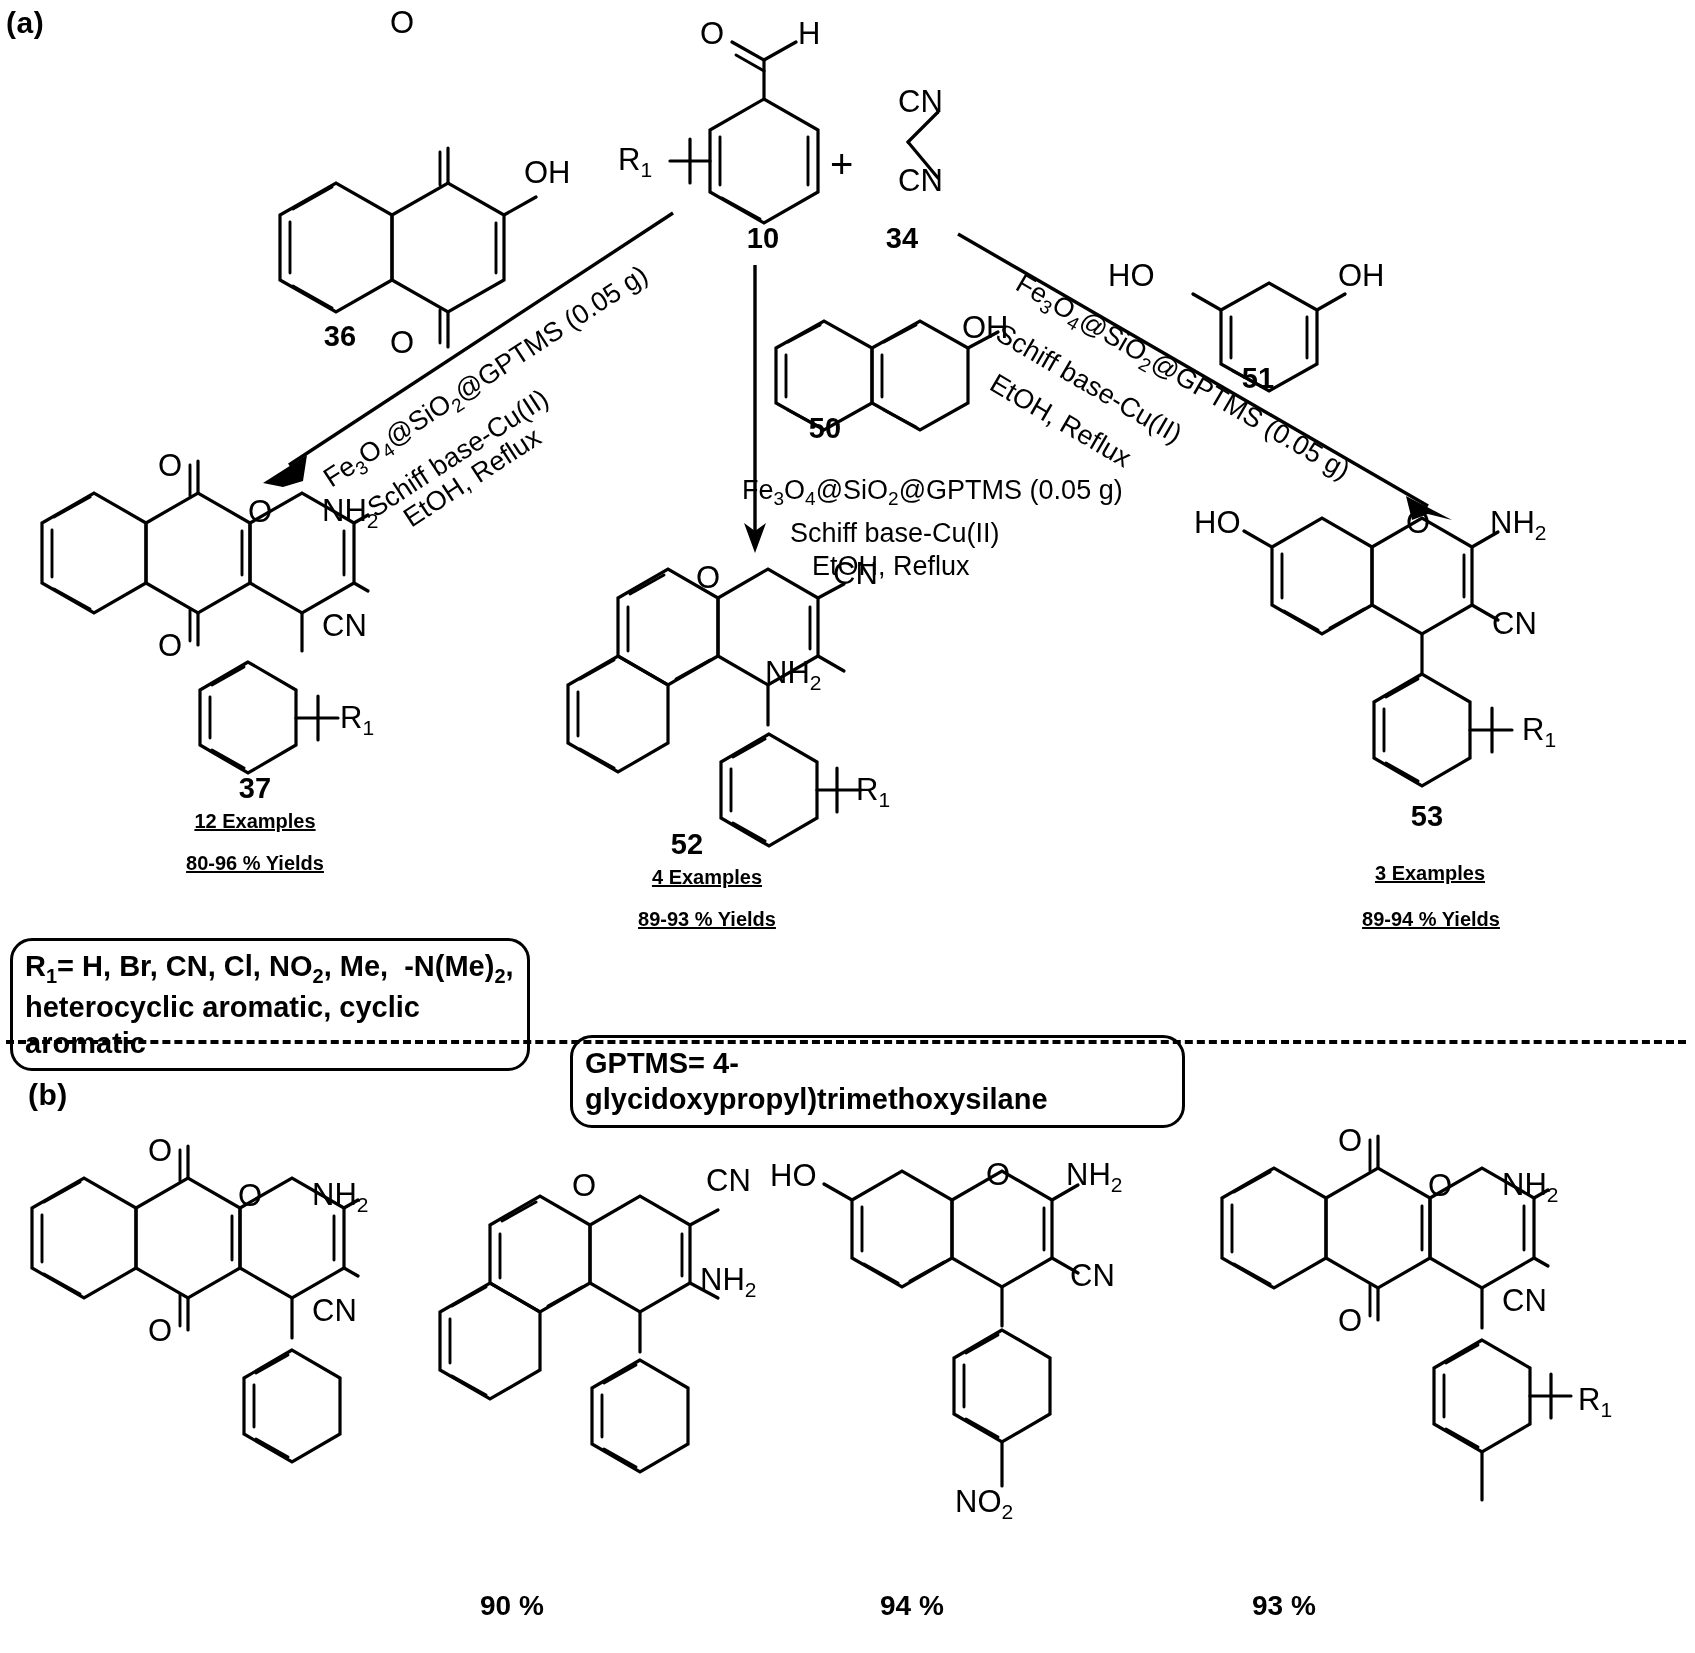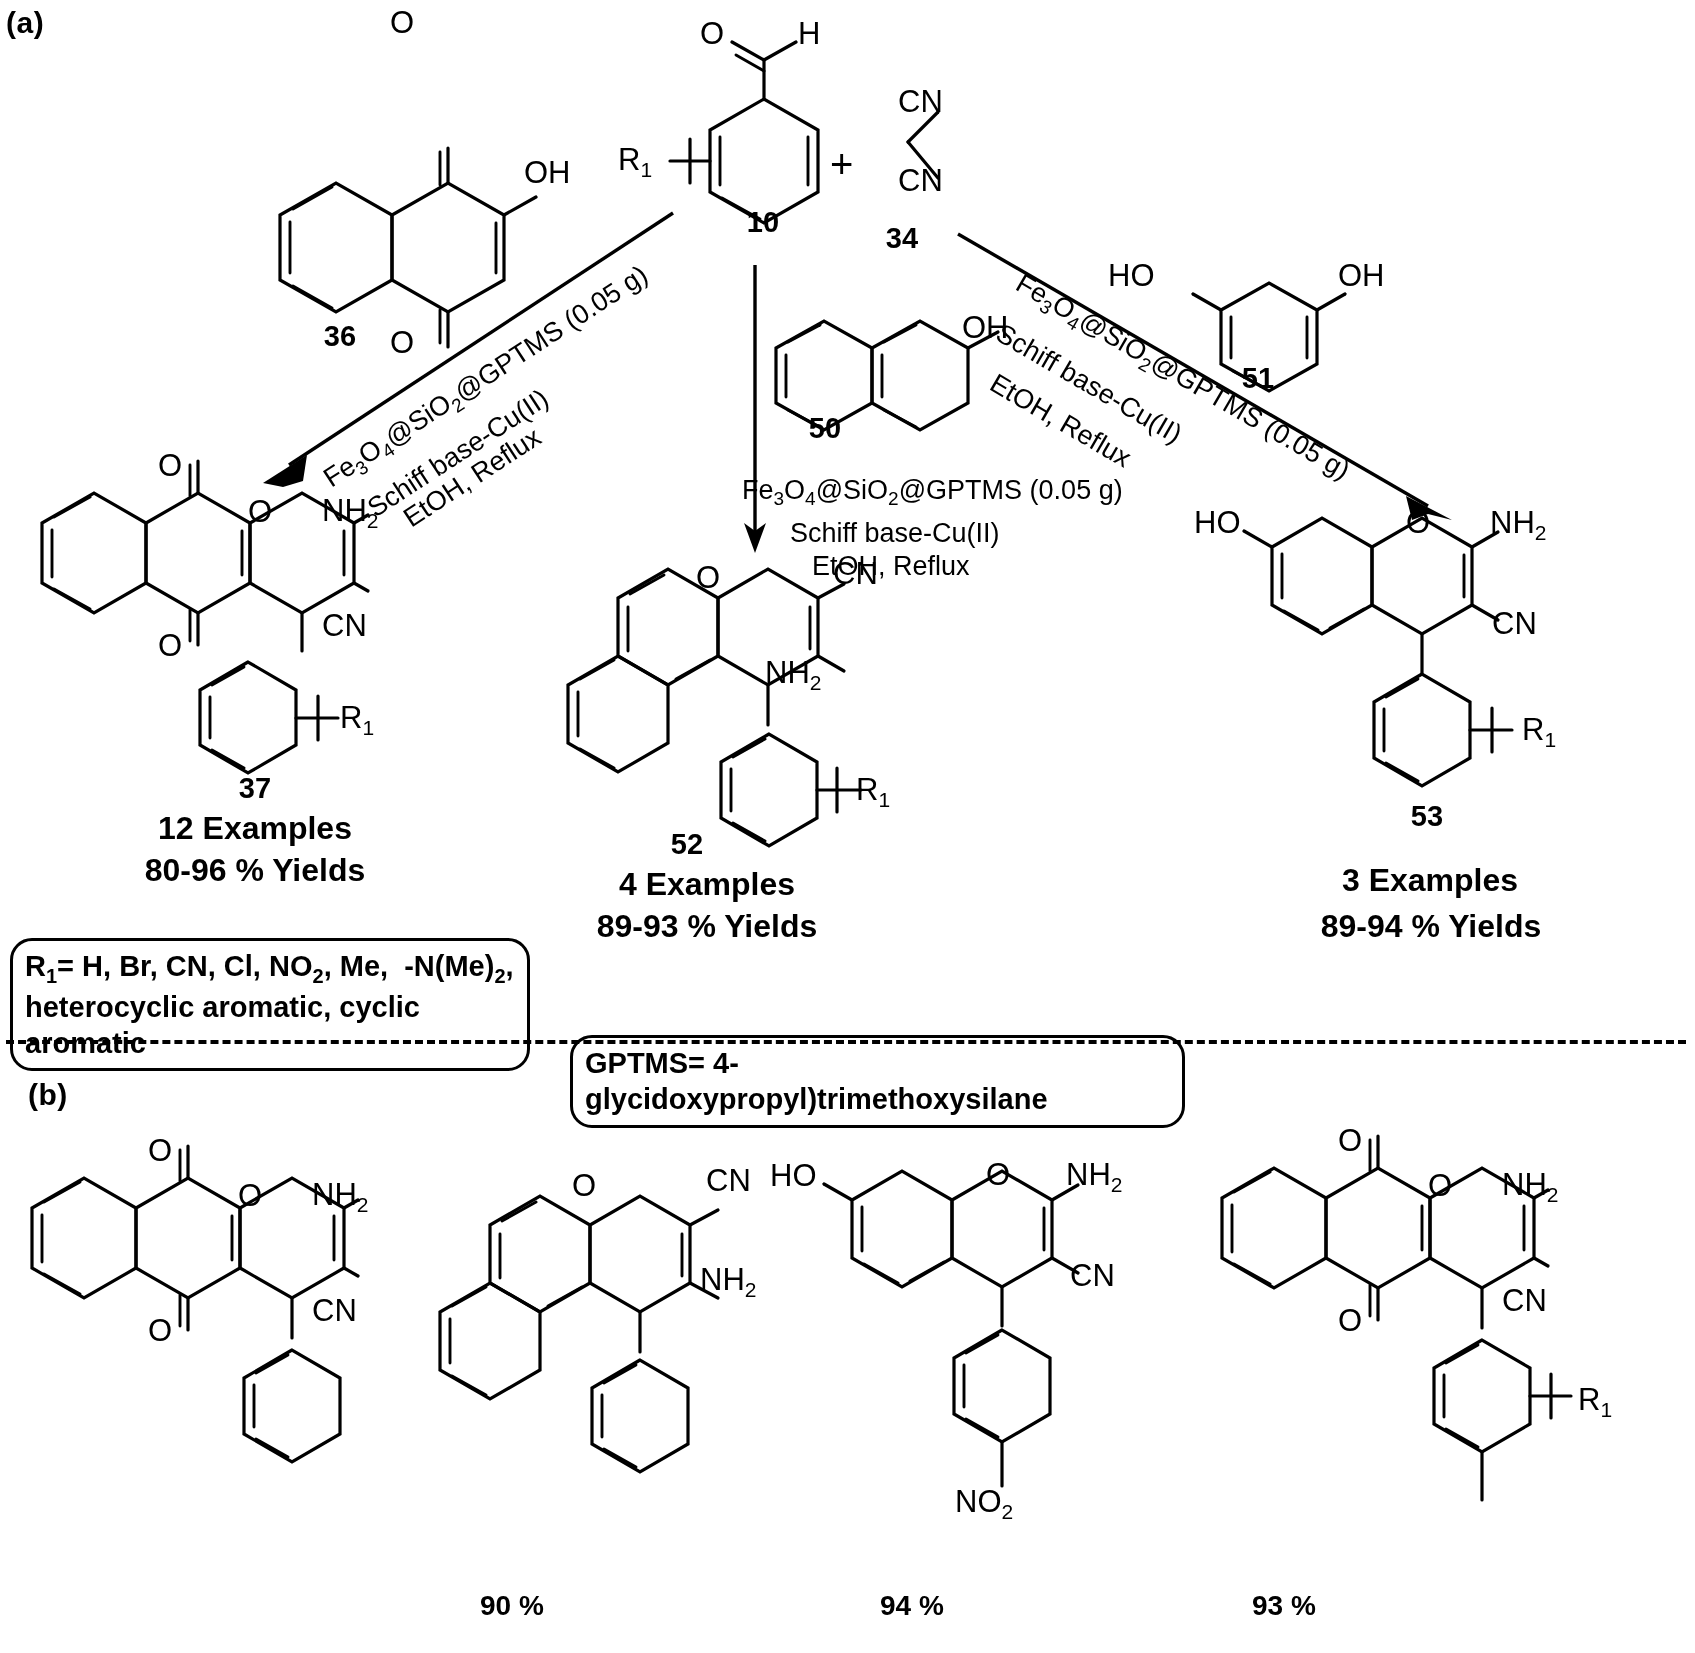--- a/index.html
+++ b/index.html
@@ -2,21 +2,21 @@
 <html><head>
 <meta charset="utf-8">
 <style>
   html,body{margin:0;padding:0;background:#fff;}
   body{font-family:"Liberation Sans",sans-serif;color:#000;}
   #root{position:relative;width:1695px;height:1653px;overflow:hidden;background:#fff;}
 
   .abs{position:absolute;}
   .panel-label{font-weight:bold;font-size:30px;letter-spacing:0.5px;}
   .cmpd-num{font-weight:bold;font-size:29px;text-align:center;}
-  .cap{font-weight:bold;font-size:32px;text-align:center;white-space:nowrap;}
+  .cap{font-weight:bold;font-size:20px;text-align:center;white-space:nowrap;text-decoration:underline;}
   .atom{font-size:31px;font-family:"Liberation Sans",sans-serif;}
   .atom sub{font-size:21px;}
   .cond{font-size:27px;white-space:nowrap;}
   .cond sub{font-size:19px;}
   .plus{font-size:40px;}
   .pct{font-weight:bold;font-size:28px;}
 
   .boxed{
     border:3px solid #000;border-radius:22px;
     font-weight:bold;font-size:29px;line-height:1.25;
@@ -82,21 +82,21 @@
       <line x1="104" y1="40" x2="72" y2="22" class="bond"></line>
       <line x1="104" y1="51" x2="76" y2="35" class="bond-t"></line>
 
       <line x1="50" y1="141" x2="10" y2="141" class="bond"></line>
       <line x1="30" y1="119" x2="30" y2="163" class="bond"></line>
     </svg>
   </div>
   <div class="abs atom" style="left:700px;top:16px;">O</div>
   <div class="abs atom" style="left:798px;top:16px;">H</div>
   <div class="abs atom" style="left:618px;top:142px;"><span>R</span><sub>1</sub></div>
-  <div class="abs cmpd-num" style="left:733px;top:206px;width:60px;">10</div>
+  <div class="abs cmpd-num" style="left:733px;top:222px;width:60px;">10</div>
 
   <div class="abs plus" style="left:830px;top:142px;">+</div>
 
   <div class="abs" style="left:890px;top:90px;">
     <svg width="120" height="110" viewBox="0 0 120 110">
       <line x1="18" y1="52" x2="48" y2="22" class="bond"></line>
       <line x1="18" y1="52" x2="48" y2="88" class="bond"></line>
     </svg>
   </div>
   <div class="abs atom" style="left:898px;top:84px;">CN</div>

